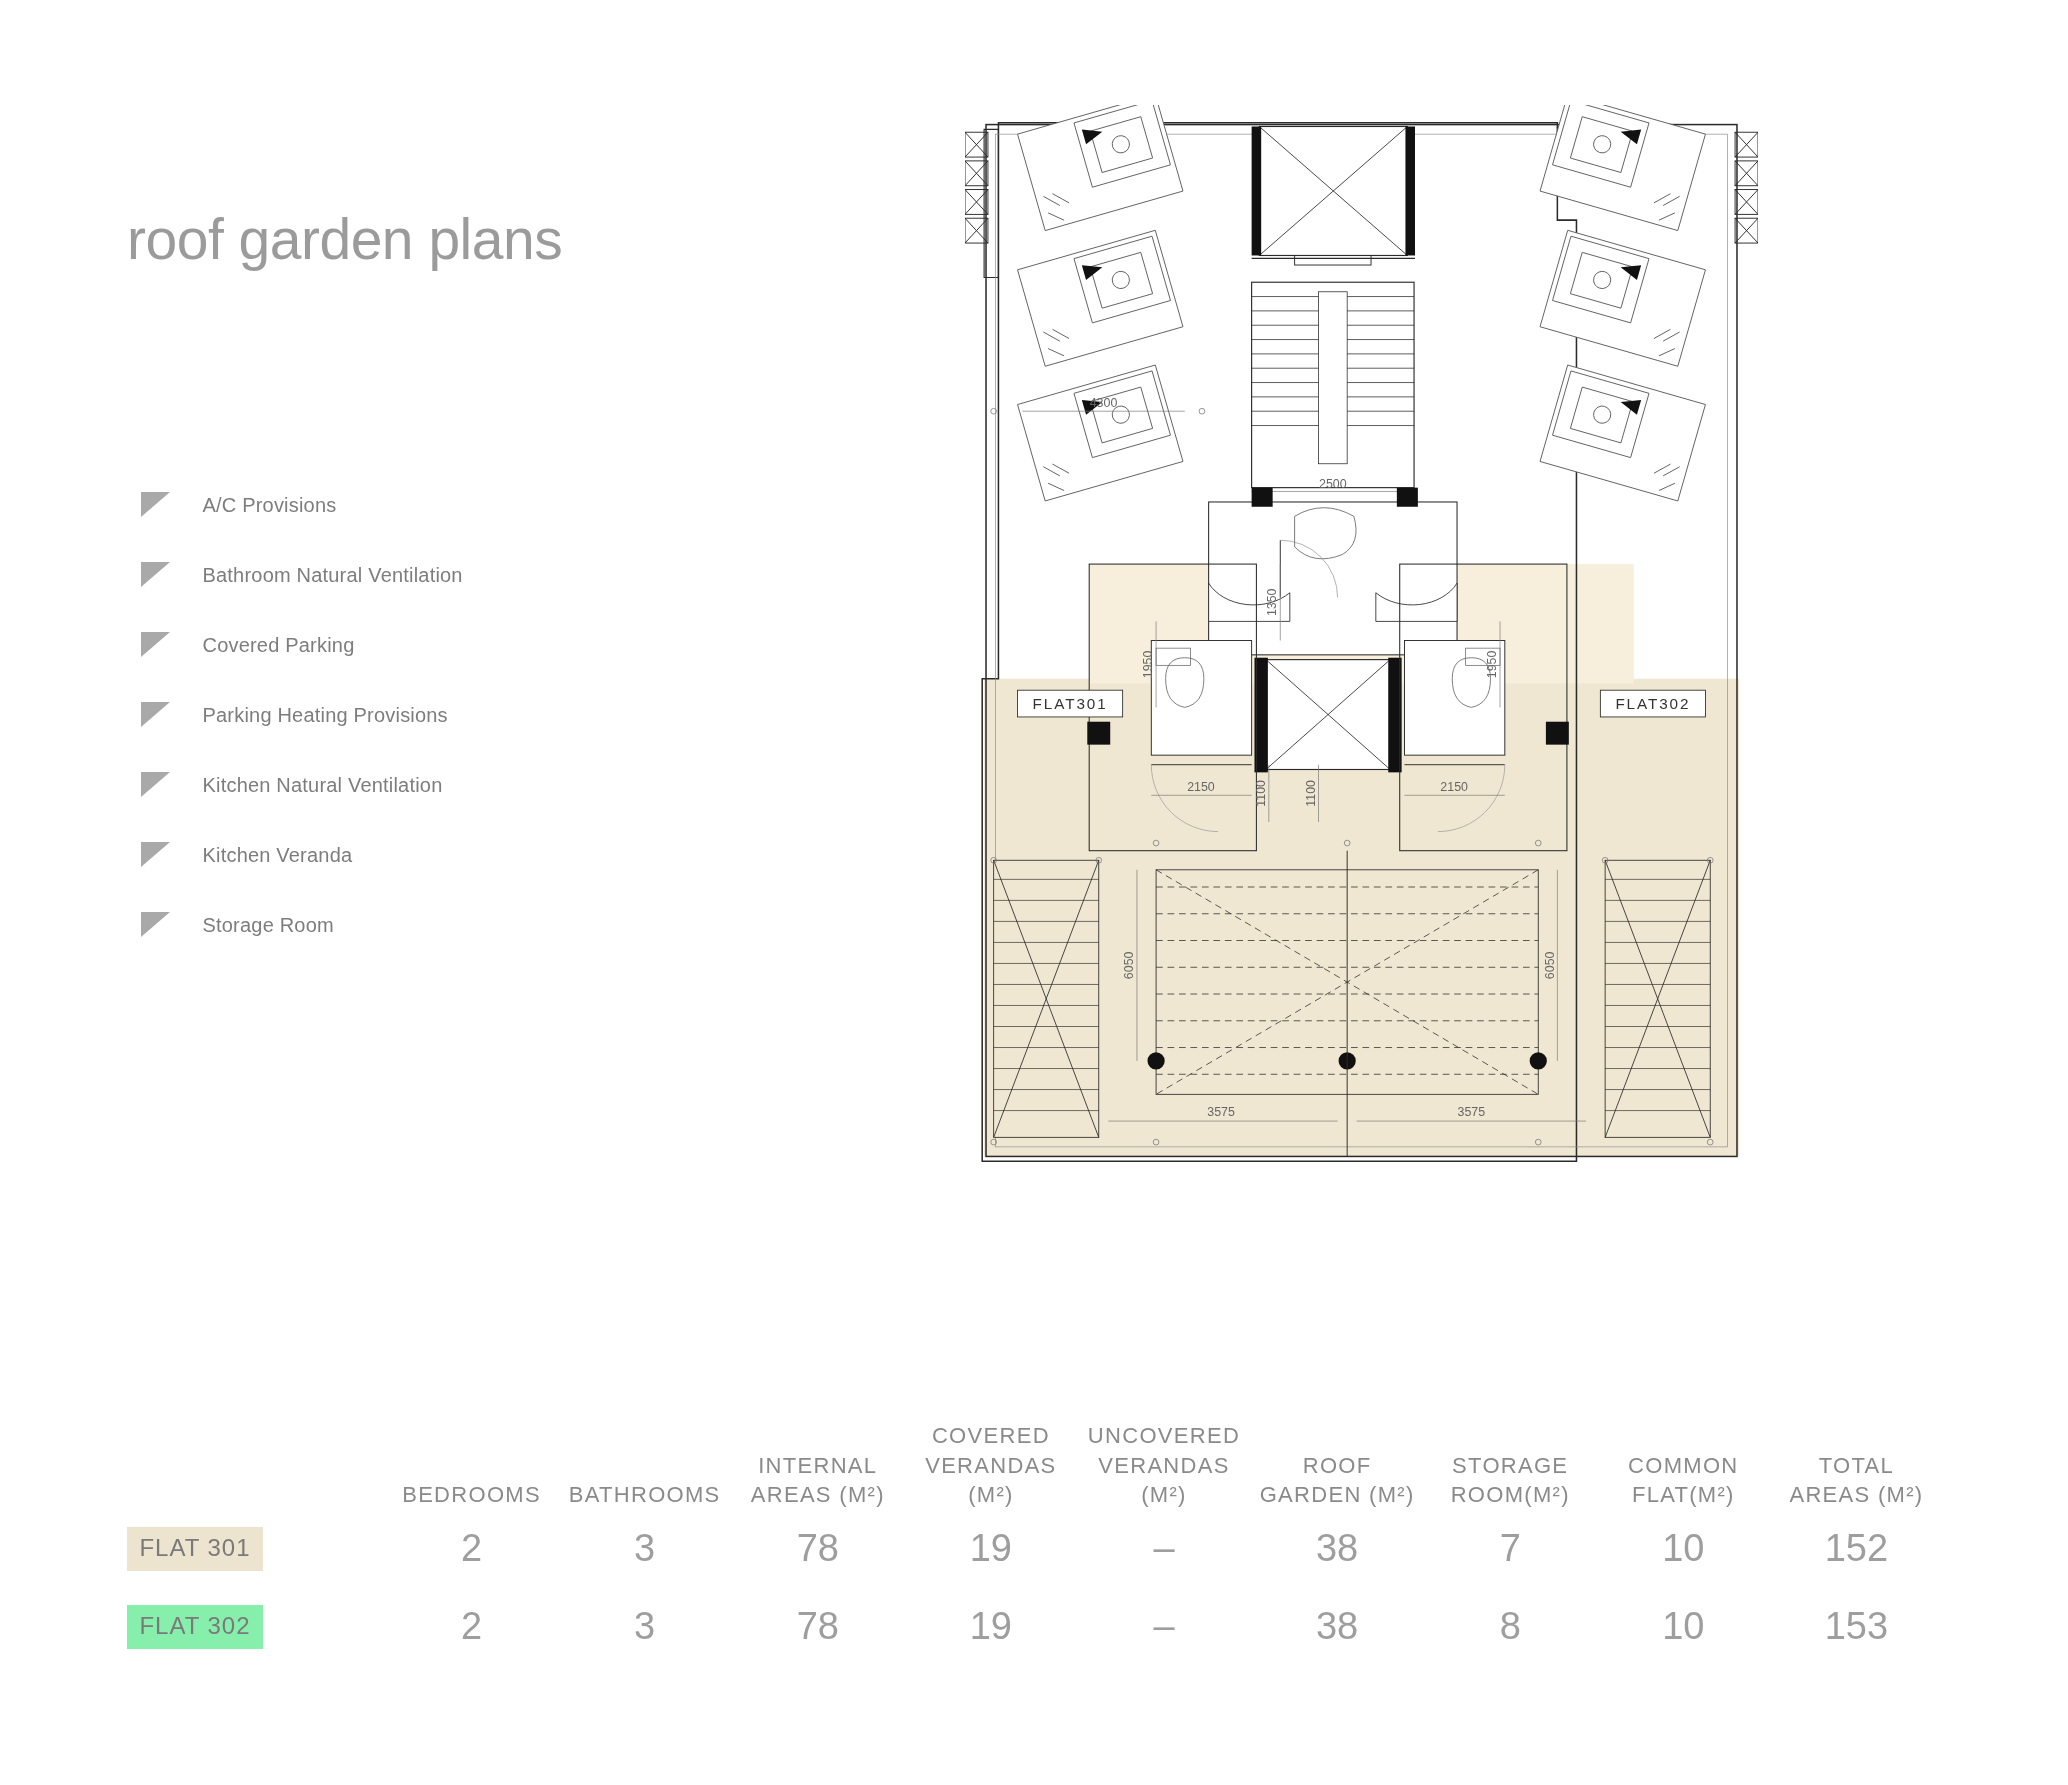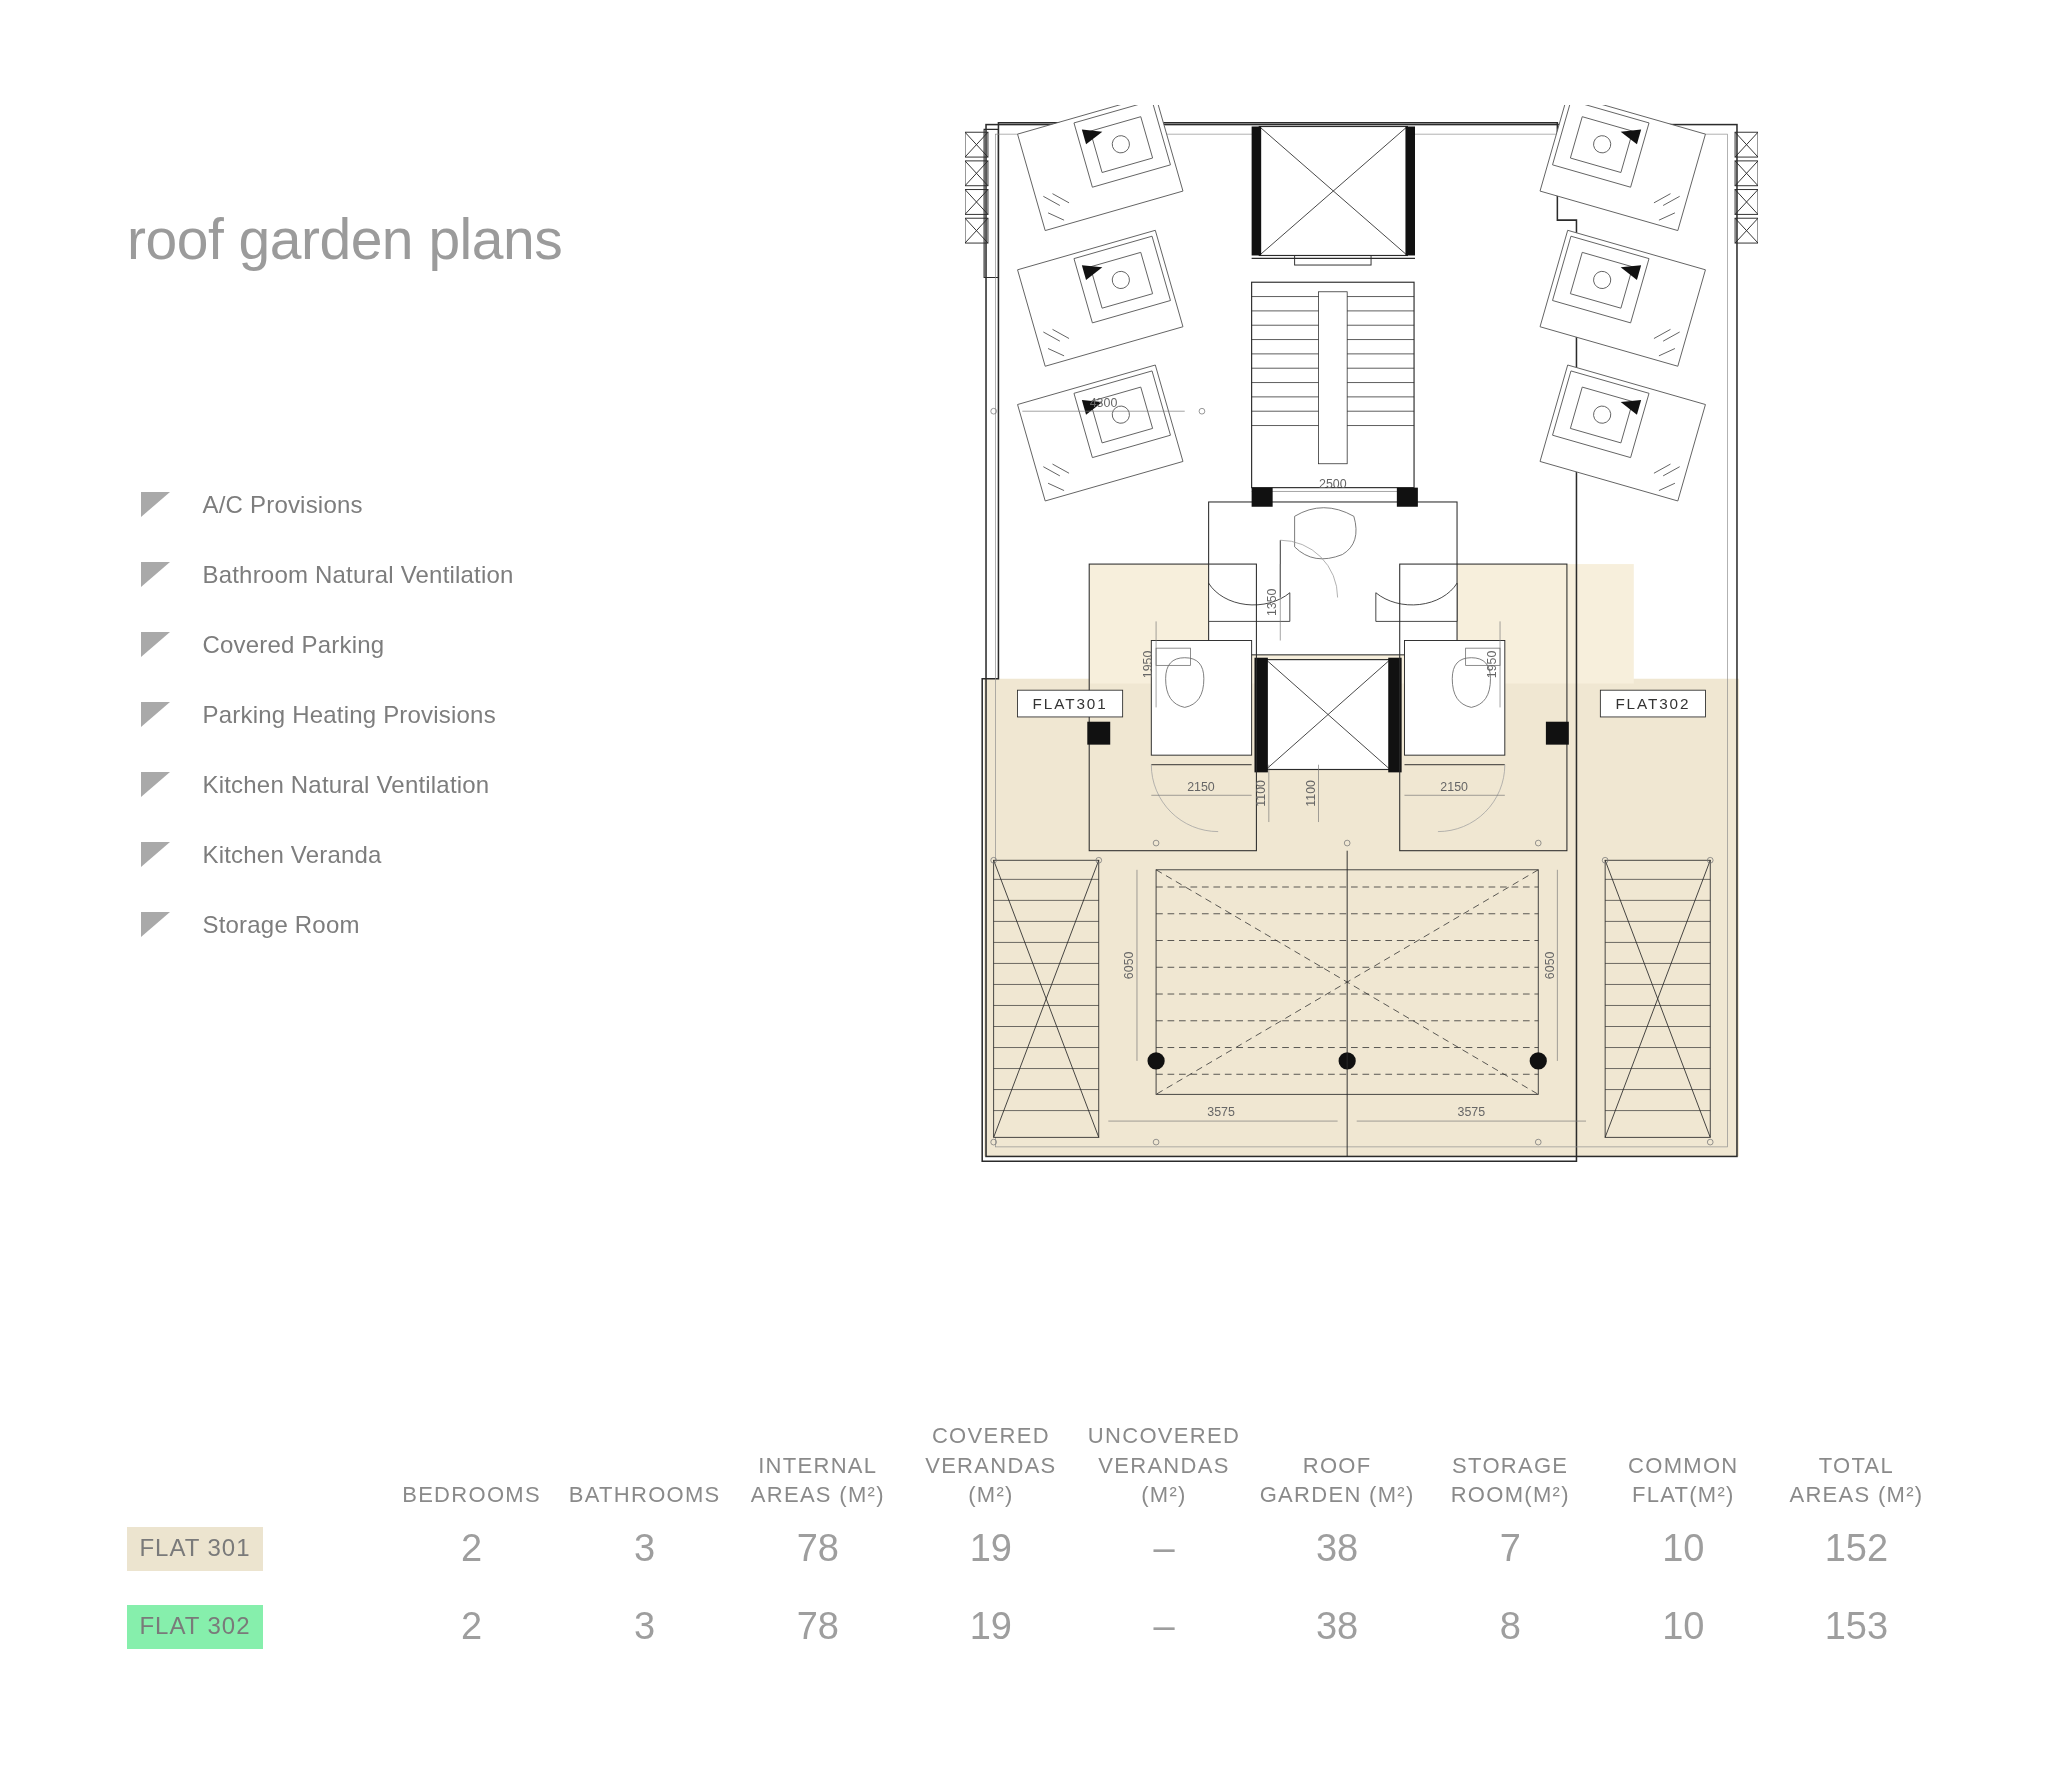--- a/index.html
+++ b/index.html
@@ -51,21 +51,21 @@
   .legend-icon .tri {
     position: absolute;
     left: 0;
     top: 1.9px;
     width: 0;
     height: 0;
     border-left: 29px solid #a9a9a9;
     border-bottom: 25px solid transparent;
   }
   .legend-label {
-    font-size: 24px;
+    font-size: 20px;
     color: #7d7d7d;
     white-space: nowrap;
     letter-spacing: 0.2px;
   }
 
   
   .plan {
     position: absolute;
     left: 965px;
     top: 105px;

